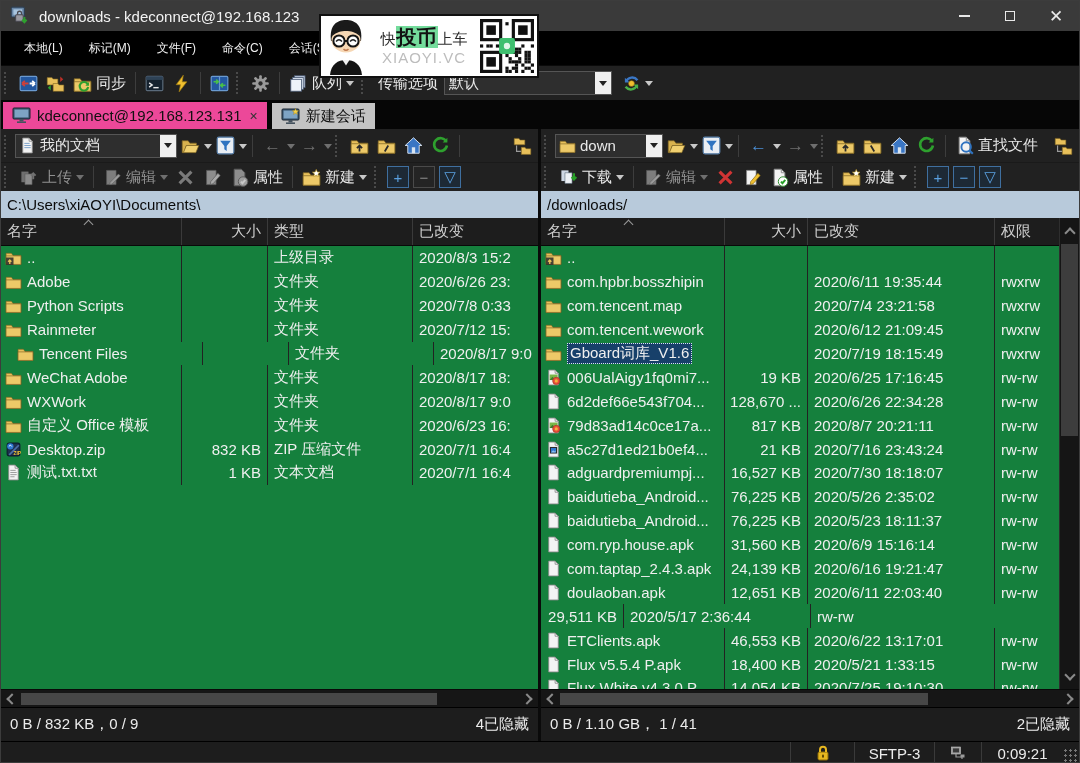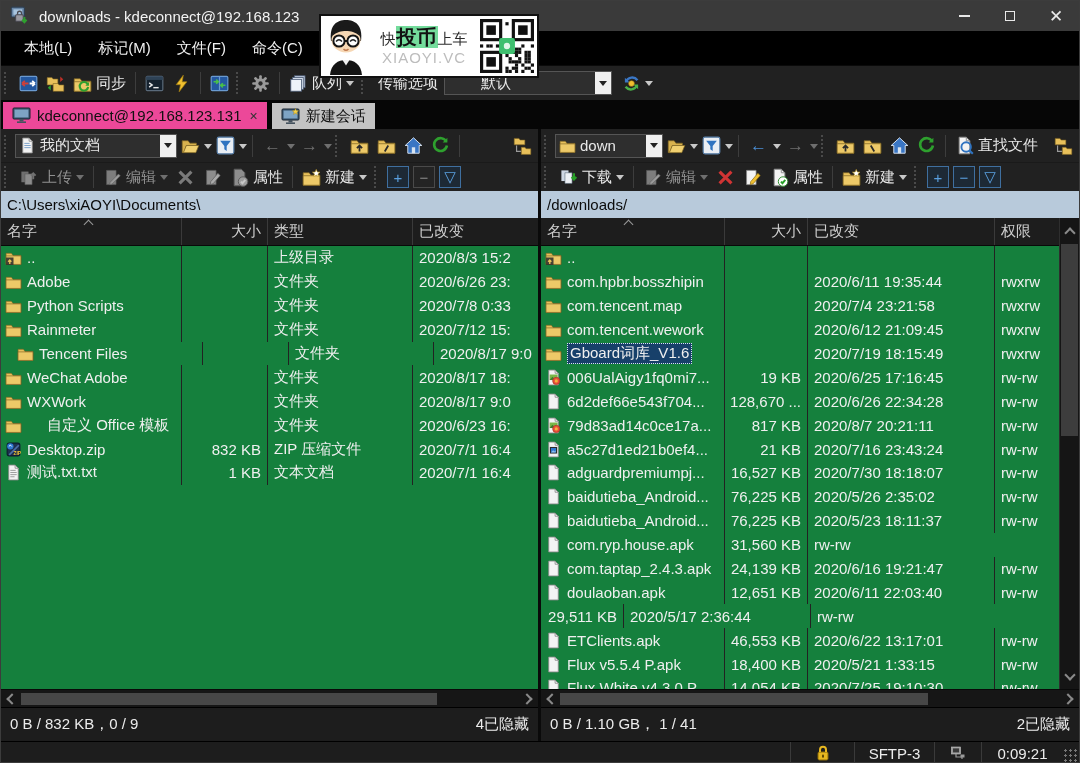--- a/index.html
+++ b/index.html
@@ -8,21 +8,21 @@
   
   .titlebar{height:30px;background:#3a3a3a;display:flex;align-items:center;color:#f2f2f2;font-size:15px;}
   .titlebar .appicon{width:22px;height:20px;margin:0 8px 0 8px;}
   .title-text{flex:0 0 auto;white-space:nowrap;}
   .win-controls{margin-left:auto;display:flex;height:100%;}
   .wc{width:46px;display:flex;align-items:center;justify-content:center;color:#e8e8e8;}
   .wc .bar{width:11px;height:2px;background:#e8e8e8;}
   .wc .sq{width:10px;height:10px;border:1.5px solid #e8e8e8;}
   .wc.close{font-size:17px;}
   
-  .menubar{height:34px;background:#000;display:flex;align-items:center;color:#f0f0f0;font-size:15px;padding-left:10px;}
+  .menubar{height:34px;background:#000;display:flex;align-items:center;color:#f0f0f0;font-size:12px;padding-left:10px;}
   .menubar .mi{padding:0 13px;height:100%;display:flex;align-items:center;}
   
   .toolbar{height:35px;background:#212121;display:flex;align-items:center;font-size:15px;color:#e8e8e8;border-top:1px solid #0a0a0a;}
   .grip{width:7px;height:22px;border-left:2px dotted #4a4a4a;margin:0 4px 0 3px;flex:none;}
   .sep{width:1px;height:22px;background:#3d3d3d;margin:0 5px;flex:none;}
   .tbtn{display:flex;align-items:center;gap:4px;padding:2px 4px;border:0;background:transparent;color:#e8e8e8;font-size:15px;flex:none;}
   .tbtn .ic{width:19px;height:19px;display:inline-block;flex:none;}
   .ic svg{width:100%;height:100%;display:block;}
   .caret{width:0;height:0;border:4px solid transparent;border-top:5px solid #c8c8c8;margin-top:5px;flex:none;}
   .caret.dark{border-top-color:#222;}
@@ -217,21 +217,21 @@
             <rect x="3" y="3" width="9" height="10" fill="#dde6f2" stroke="#4a5a74" stroke-width=".7"></rect>
             <rect x="1.5" y="4.5" width="9" height="10" fill="#eef3fa" stroke="#4a5a74" stroke-width=".7"></rect>
           </svg>
         </span>
         <span>队列</span>
         <span class="caret"></span>
       </button>
     <span class="grip"></span>
     <span style="padding:0 6px;">传输选项</span>
     <div class="combo" style="width:168px;">
-      <span class="ctext" style="flex:1;margin-left:32px;">默认</span>
+      <span class="ctext" style="flex:1;">默认</span>
       <span class="cbtn">
           <span class="caret dark" style="margin-top:4px;"></span>
         </span>
     </div>
     <button class="tbtn" style="margin-left:6px;">
         <span class="ic">
           <svg viewBox="0 0 16 16">
             <path d="M13 5.2A5.6 5.6 0 0 0 3.4 6.4" fill="none" stroke="#3a76c4" stroke-width="2"></path>
             <path d="M2.4 3.2v4h4z" fill="#3a76c4"></path>
             <path d="M3 10.8a5.6 5.6 0 0 0 9.6-1.2" fill="none" stroke="#49b049" stroke-width="2"></path>
@@ -531,21 +531,21 @@
                       <path d="M1 6.5h14v8H1z" fill="#edc968" stroke="#7c6222" stroke-width=".6"></path>
                     </svg>
                   </span>
                   <span class="fname">WXWork</span>
                 </div>
                 <div class="cell r" style="width: 86px; flex: 0 0 auto;"></div>
                 <div class="cell" style="width: 145px; flex: 0 0 auto;">文件夹</div>
                 <div class="cell" style="flex: 1 1 0%; border-right: 0px;">2020/8/17  9:0</div>
               </div>
               <div class="frow">
-                <div class="cell" style="width: 181px; flex: 0 0 auto; padding-left: 2px; gap: 20px;">
+                <div class="cell" style="width: 181px; flex: 0 0 auto; padding-left: 2px;">
                   <span class="ic">
                     <svg viewBox="0 0 16 16">
                       <path d="M1 4h5l1.5 2H15v8.5H1z" fill="#e8c05a" stroke="#7c6222" stroke-width=".6"></path>
                       <path d="M1 6.5h14v8H1z" fill="#edc968" stroke="#7c6222" stroke-width=".6"></path>
                     </svg>
                   </span>
                   <span class="fname">自定义 Office 模板</span>
                 </div>
                 <div class="cell r" style="width: 86px; flex: 0 0 auto;"></div>
                 <div class="cell" style="width: 145px; flex: 0 0 auto;">文件夹</div>
@@ -965,20 +965,21 @@
                 <div class="cell" style="width: 184px; flex: 0 0 auto; padding-left: 2px;">
                   <span class="ic">
                     <svg viewBox="0 0 16 16">
                       <path d="M3.5 1h6l3 3v11h-9z" fill="#f3f3f3" stroke="#8a8a8a" stroke-width=".8"></path>
                       <path d="M9.5 1v3h3" fill="none" stroke="#8a8a8a" stroke-width=".8"></path>
                     </svg>
                   </span>
                   <span class="fname">com.ryp.house.apk</span>
                 </div>
                 <div class="cell r" style="width: 83px; flex: 0 0 auto;">31,560 KB</div>
+                <div class="cell" style="width: 187px; flex: 0 0 auto;">2020/6/9 15:16:14</div>
                 <div class="cell" style="flex: 1 1 0%; border-right: 0px;">rw-rw</div>
               </div>
               <div class="frow">
                 <div class="cell" style="width: 184px; flex: 0 0 auto; padding-left: 2px;">
                   <span class="ic">
                     <svg viewBox="0 0 16 16">
                       <path d="M3.5 1h6l3 3v11h-9z" fill="#f3f3f3" stroke="#8a8a8a" stroke-width=".8"></path>
                       <path d="M9.5 1v3h3" fill="none" stroke="#8a8a8a" stroke-width=".8"></path>
                     </svg>
                   </span>

